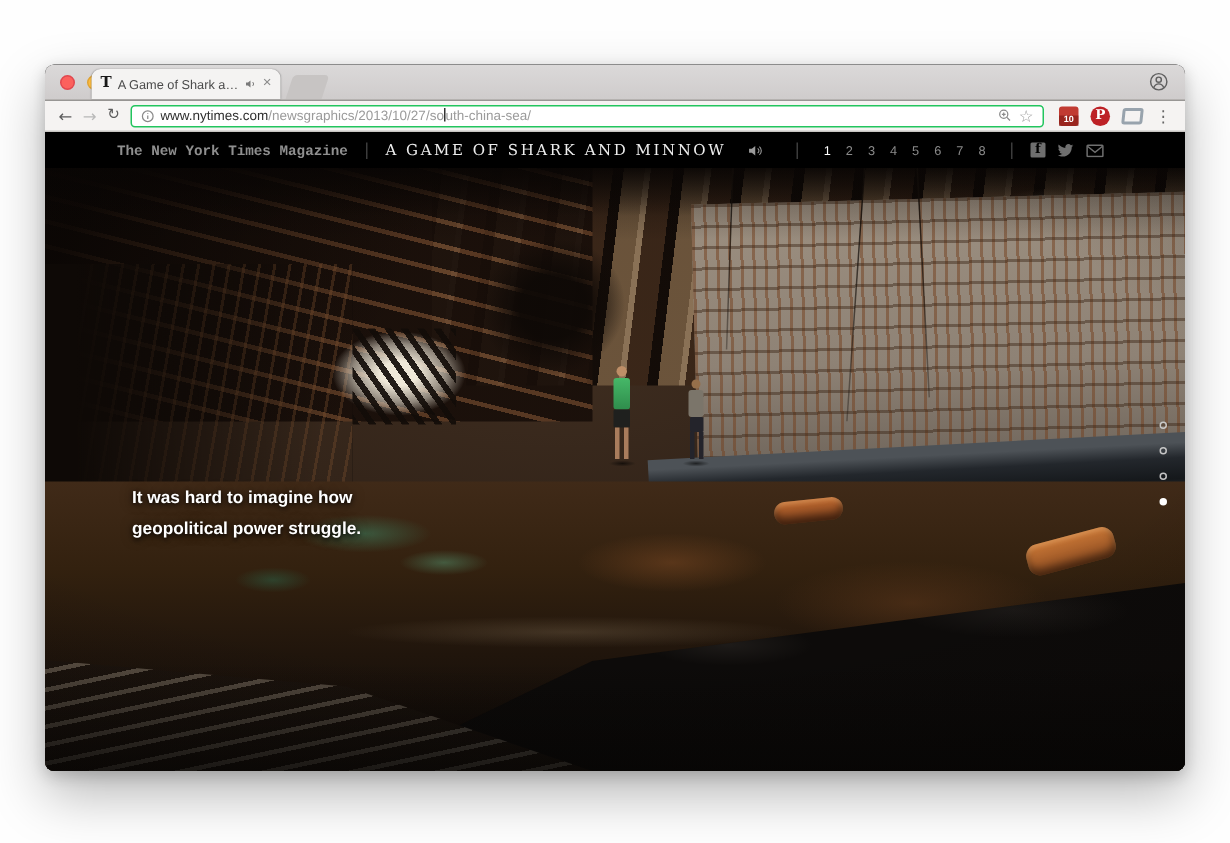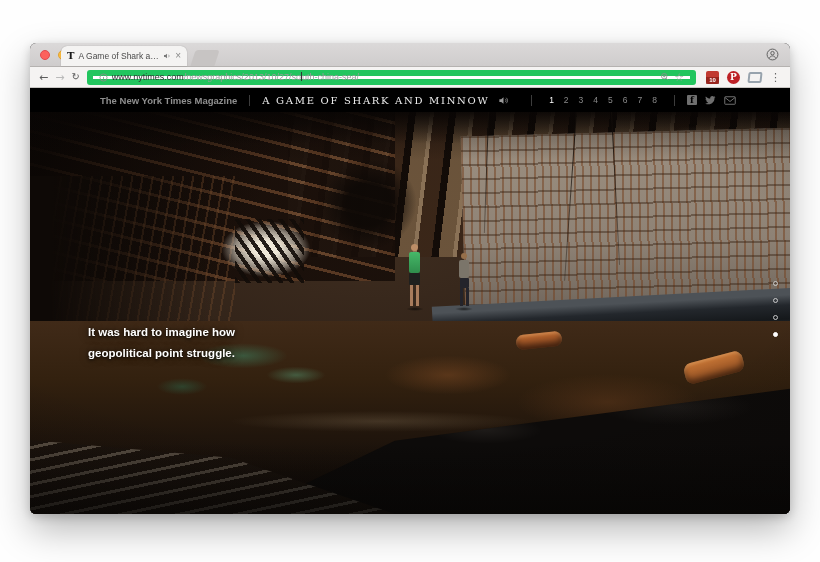--- a/index.html
+++ b/index.html
@@ -30,39 +30,39 @@
   .newtab-stub { position:absolute; left:163px; bottom:0; width:24px; height:16px; background:#c7c4c3;
     border-radius:3px 3px 0 0; transform:skewX(-18deg); }
   .profile-btn { position:absolute; right:11px; top:5px; }
 
   
   .toolbar { height:21px; background:#f5f3f2; border-bottom:1px solid #c8c5c2;
     display:flex; align-items:center; padding:0 9px; gap:7px; }
   .nav-glyph { font-family:"DejaVu Sans", sans-serif; font-size:11px; line-height:1; color:#5c5c5c; }
   .nav-glyph.disabled { color:#b9b9b9; }
   .nav-glyph.reload { font-size:10px; }
-  .omnibox { flex:1; height:15px; background:#fff; border:6px solid #22c55e; border-radius:3px;
+  .omnibox { flex:1; height:15px; background:#fff; border:1px solid #22c55e; border-radius:3px;
     display:flex; align-items:center; padding:0 6px; gap:4px; font-size:9px; }
   .url-host { color:#2f2f2f; }
   .url-path { color:#9b9b9b; }
   .caret { display:inline-block; width:1px; height:9px; background:#333; vertical-align:-1px; }
   .omni-spacer { flex:1; }
   .star { font-family:"DejaVu Sans", sans-serif; font-size:11px; color:#9a9a9a; line-height:1; }
   .extensions { display:flex; align-items:center; gap:8px; margin-left:3px; }
   .ext-badge { width:13px; height:13px; background:#c13b32; border-radius:2px; position:relative; }
   .ext-badge span { position:absolute; left:0; right:0; bottom:0; text-align:center;
     font-size:6px; font-weight:bold; color:#fff; line-height:7px; background:rgba(120,20,15,.55); }
   .ext-pin { width:13px; height:13px; background:#bd2126; border-radius:50%; color:#fff;
     font-family:"DejaVu Serif", serif; font-weight:bold; font-size:9px; text-align:center; line-height:13px; }
   .ext-frame { width:14px; height:11px; border:2px solid #98a3ad; border-radius:2px; transform:skewX(-6deg); }
   .menu-dots { font-family:"DejaVu Sans", sans-serif; font-size:11px; color:#666; line-height:1; }
 
   
   .masthead { height:24px; background:#000; display:flex; align-items:center; padding:0 54px 0 48px; }
-  .brand { font-family:Liberation Sans, sans-serif; font-weight:bold; font-size:9.5px; color:#8f8f8f; white-space:nowrap;margin-left:22px; }
+  .brand { font-family:Liberation Mono, monospace; font-weight:bold; font-size:9.5px; color:#8f8f8f; white-space:nowrap; }
   .m-div { width:1px; height:11px; background:#3c3c3c; margin:0 12px; }
   .article-title { font-family:"DejaVu Serif", serif; font-size:10px; letter-spacing:1.7px; color:#ededed; white-space:nowrap; }
   .m-spacer { flex:1; }
   .pages { display:flex; align-items:center; }
   .page-num { font-size:8.5px; color:#8a8a8a; margin:0 5px; }
   .page-num.active { color:#ffffff; }
   .social { display:flex; align-items:center; gap:8px; }
   .fb-icon { width:10px; height:10px; background:#6f6f6f; border-radius:1px; color:#000;
     font-family:"DejaVu Serif", serif; font-weight:bold; font-size:9px; text-align:center; line-height:11px; }
 
@@ -296,21 +296,21 @@
             <i></i>
           </span>
           <span class="shadow"></span>
       </div>
       <div class="ph-char"></div>
       <div class="ph-reflect"></div>
       <div class="ph-vignette"></div>
 
       <div class="caption">
         <span>It was hard to imagine how</span>
-        <span>geopolitical point struggle.</span>
+        <span>geopolitical power struggle.</span>
       </div>
 
       <div class="dots">
         <span class="dot"></span>
         <span class="dot"></span>
         <span class="dot"></span>
         <span class="dot active"></span>
       </div>
     </div>
 

